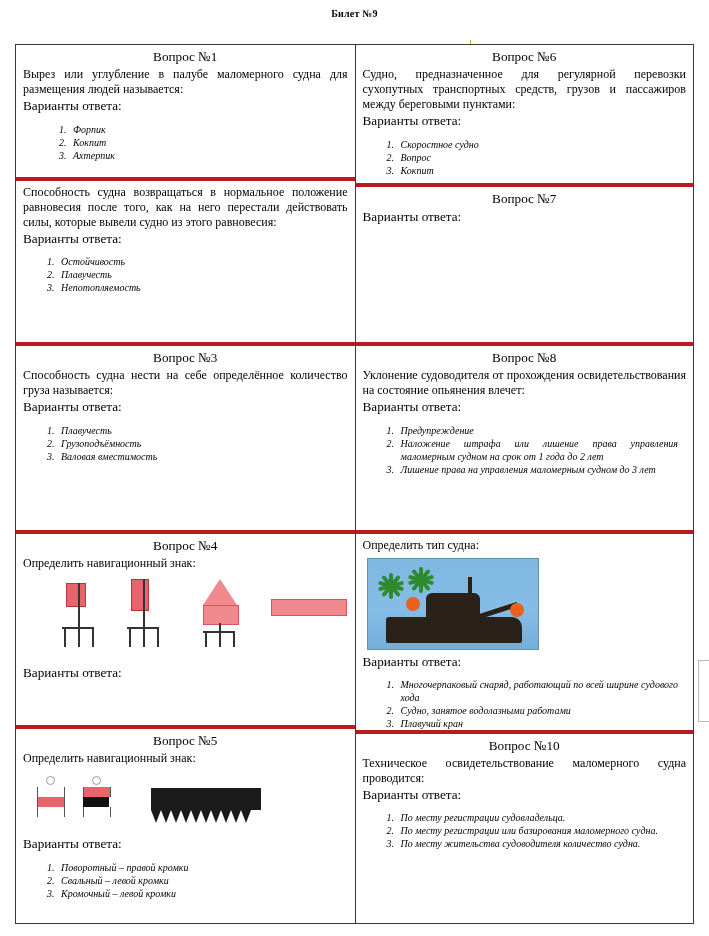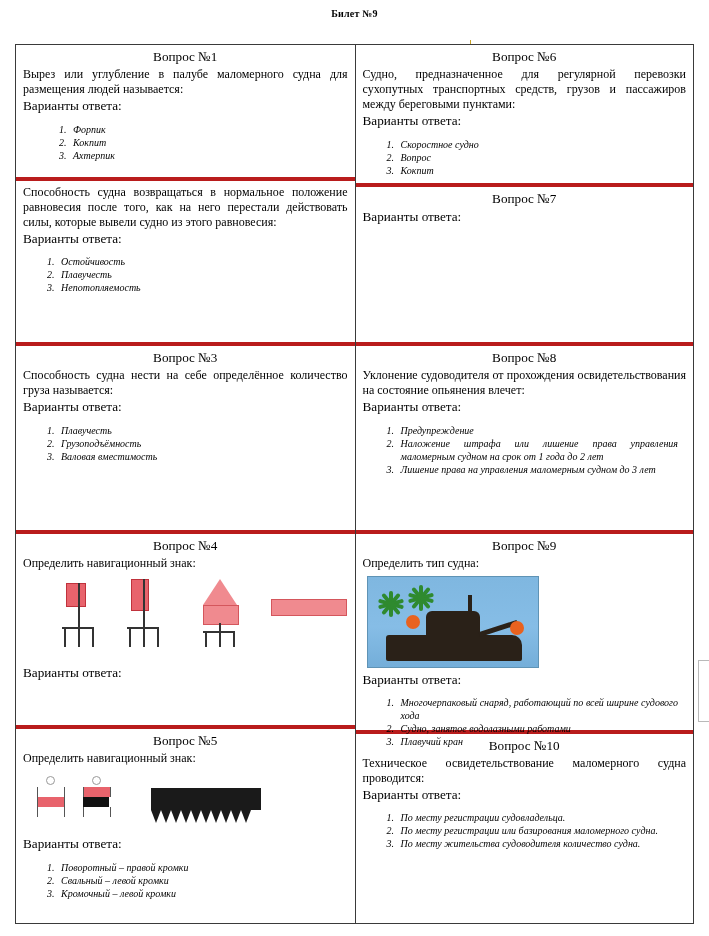--- a/index.html
+++ b/index.html
@@ -460,21 +460,20 @@
         <p class="q-text">Уклонение судоводителя от прохождения освидетельствования на состояние опьянения влечет:</p>
         <p class="ans-label">Варианты ответа:</p>
         <ol class="answers">
           <li>Предупреждение</li>
           <li>Наложение штрафа или лишение права управления маломерным судном на срок от 1 года до 2 лет</li>
           <li>Лишение права на управления маломерным судном до 3 лет</li>
         </ol>
       </div>
 
       <div class="cell r4">
-        <div class="q-title">Вопрос №9</div>
         <p class="q-text">Определить тип судна:</p>
 
         <div class="photo-wrap">
           <div class="photo">
             <div class="tree t1">
               <div class="leaf" style="transform:rotate(0deg);"></div>
               <div class="leaf" style="transform:rotate(40deg);"></div>
               <div class="leaf" style="transform:rotate(-40deg);"></div>
               <div class="leaf" style="transform:rotate(75deg);"></div>
               <div class="leaf" style="transform:rotate(-75deg);"></div>

